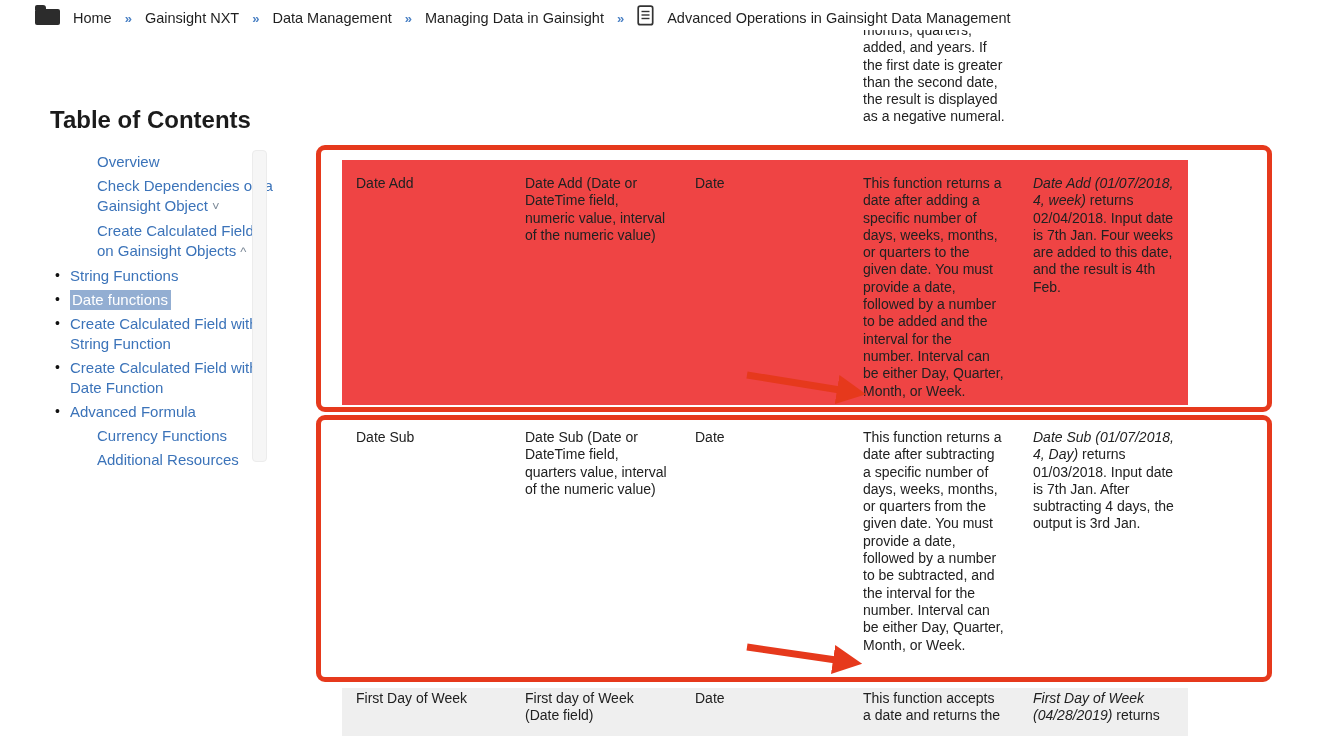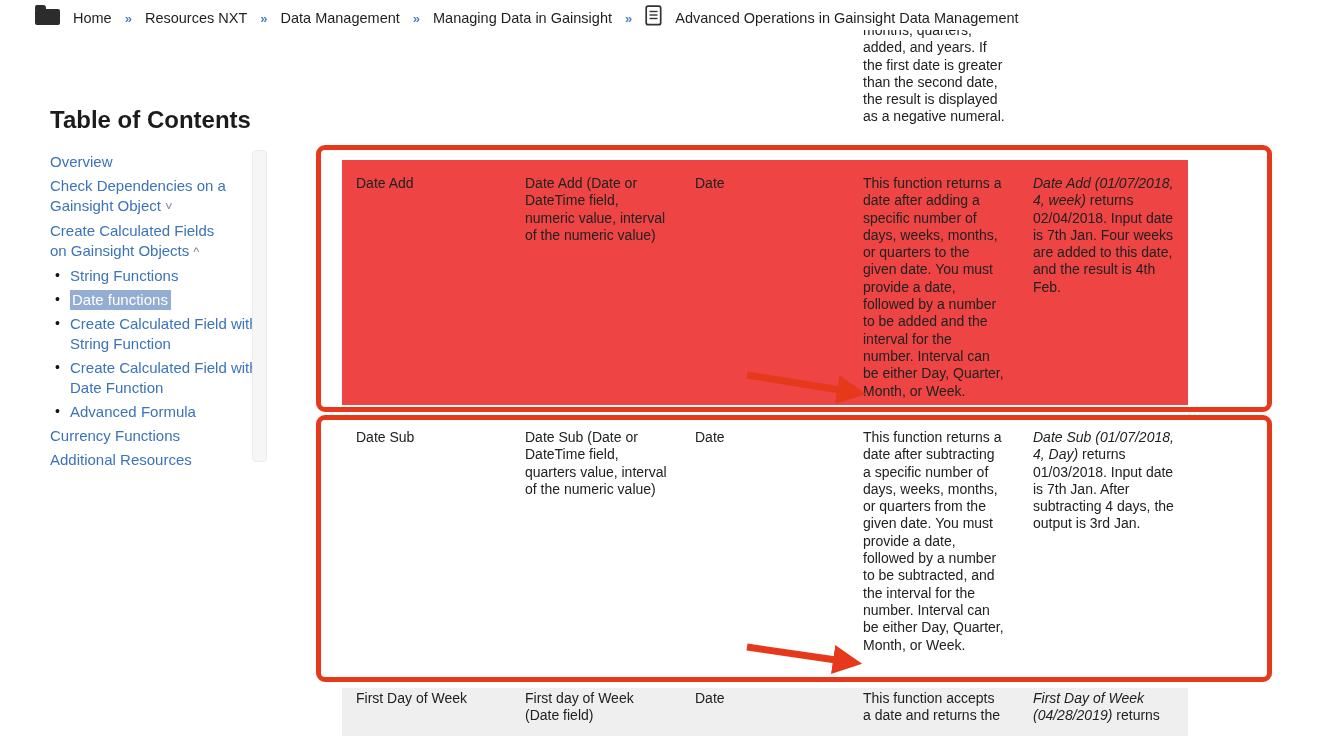--- a/index.html
+++ b/index.html
@@ -16,21 +16,21 @@
   .folder-icon::before{content:"";position:absolute;top:-4px;left:0;width:11px;height:5px;
                        background:#2c2c2c;border-radius:2px 3px 0 0;}
   .doc-icon{flex:0 0 auto;margin-top:1px;}
   .crumb-current{color:#1f1f1f;}
 
   
   .toc-title{position:absolute;left:50px;top:106px;margin:0;font-size:24px;font-weight:700;color:#1b1b1b;}
   .toc-list{position:absolute;left:50px;top:152px;width:212px;font-size:15px;line-height:20px;}
   .toc-item{position:relative;margin-bottom:4px;}
   .toc-item.lvl1{padding-left:20px;width:192px;}
-  .toc-item.lvl0{width:182px;}
+  .toc-item.lvl0{width:182px;margin-left:47px;}
   .toc-item .bullet{display:none;position:absolute;left:5px;top:-1px;color:#111;font-size:14px;}
   .toc-item.lvl1 .bullet{display:inline;}
   .toc-link{color:#3b73b9;text-decoration:none;cursor:pointer;}
   .toc-link.highlighted{background:#93aed2;color:#fff;padding:1px 3px 2px 2px;}
   .chevron{display:none;color:#7e8b99;font-size:13px;margin-left:4px;}
   .toc-scrollbar{position:absolute;left:252px;top:150px;width:15px;height:312px;
                  background:#f6f6f6;border:1px solid #ececec;border-radius:4px;box-sizing:border-box;}
 
   
   .clipped-par{position:absolute;left:863px;top:22px;width:144px;font-size:14px;line-height:17.3px;z-index:1;}
@@ -60,21 +60,21 @@
 </head>
 <body>
 
 <div class="page">
 
   <header class="breadcrumb">
     <span class="folder-icon"></span>
     <nav class="crumbs">
         <a class="crumb-link">Home</a>
         <span class="crumb-sep">»</span>
-        <a class="crumb-link">Resources NXT</a>
+        <a class="crumb-link">Gainsight NXT</a>
         <span class="crumb-sep">»</span>
         <a class="crumb-link">Data Management</a>
         <span class="crumb-sep">»</span>
         <a class="crumb-link">Managing Data in Gainsight</a>
         <span class="crumb-sep">»</span>
         <svg width="17" height="21" class="doc-icon">
           <rect x="1.2" y="1.2" width="14.5" height="18.5" rx="2" fill="none" stroke="#333" stroke-width="1.7"></rect>
           <line x1="4.5" y1="6.5" x2="12.5" y2="6.5" stroke="#333" stroke-width="1.4"></line>
           <line x1="4.5" y1="10" x2="12.5" y2="10" stroke="#333" stroke-width="1.4"></line>
           <line x1="4.5" y1="13.5" x2="12.5" y2="13.5" stroke="#333" stroke-width="1.4"></line>

